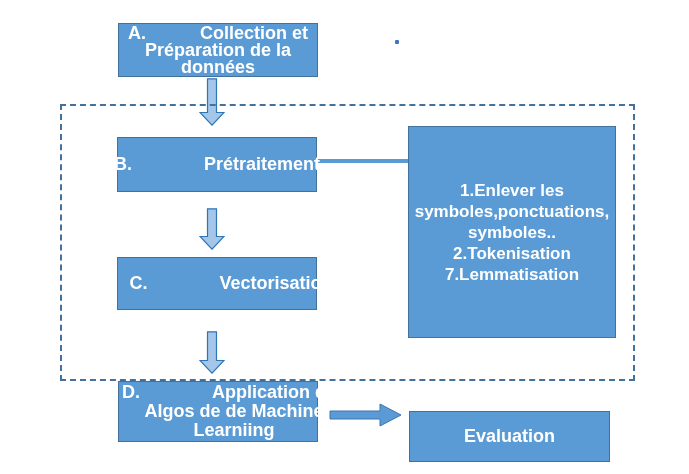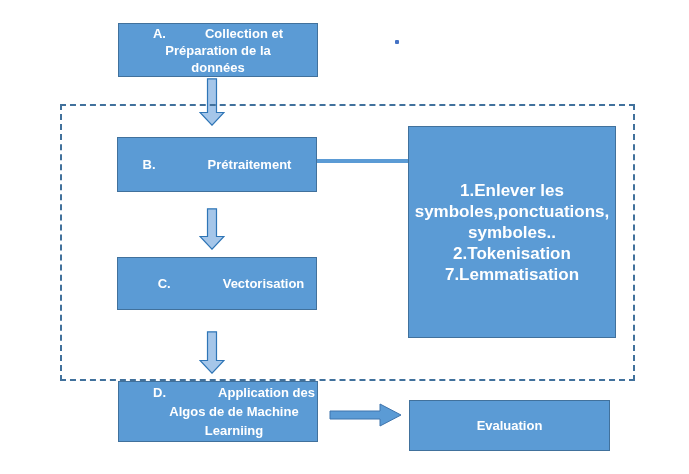--- a/index.html
+++ b/index.html
@@ -24,39 +24,39 @@
     border: 2px dashed #41719C;
     z-index: 3;
     pointer-events: none;
   }
   .box {
     position: absolute;
     background: #5B9BD5;
     border: 1px solid #41719C;
     color: #ffffff;
     font-weight: bold;
-    font-size: 13px;
+    font-size: 18px;
     display: flex;
     flex-direction: column;
     justify-content: center;
     align-items: center;
     text-align: center;
     box-sizing: border-box;
     z-index: 2;
   }
   .bline {
     white-space: pre;
     line-height: 17px;
   }
   .box-a { left: 118px; top: 23px;  width: 200px; height: 54px; }
   .box-b { left: 117px; top: 137px; width: 200px; height: 55px; }
   .box-c { left: 117px; top: 257px; width: 200px; height: 53px; padding-left: 28px; }
   .box-d { left: 118px; top: 381px; width: 200px; height: 61px; }
   .box-d .bline { line-height: 19px; padding-left: 32px; }
-  .box-eval { left: 409px; top: 400px; width: 201px; height: 51px; }
+  .box-eval { left: 409px; top: 411px; width: 201px; height: 51px; }
   .box-details {
     left: 408px; top: 126px; width: 208px; height: 212px;
     font-size: 17px;
     z-index: 1;
   }
   .box-details .bline { line-height: 21px; }
   .arrow {
     position: absolute;
     z-index: 2;
   }

